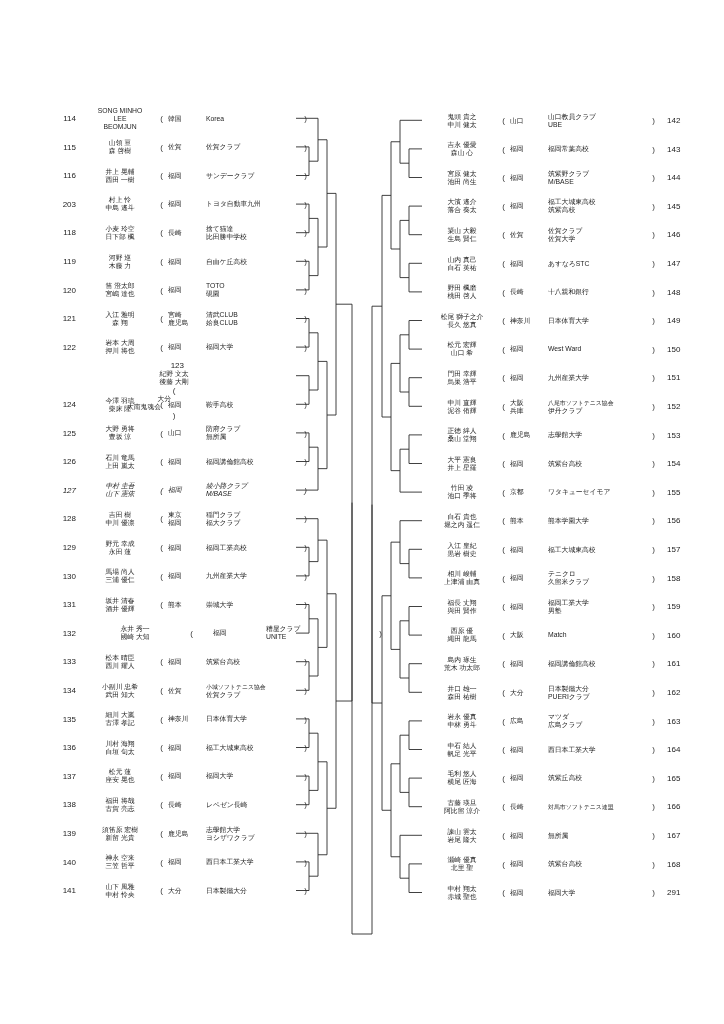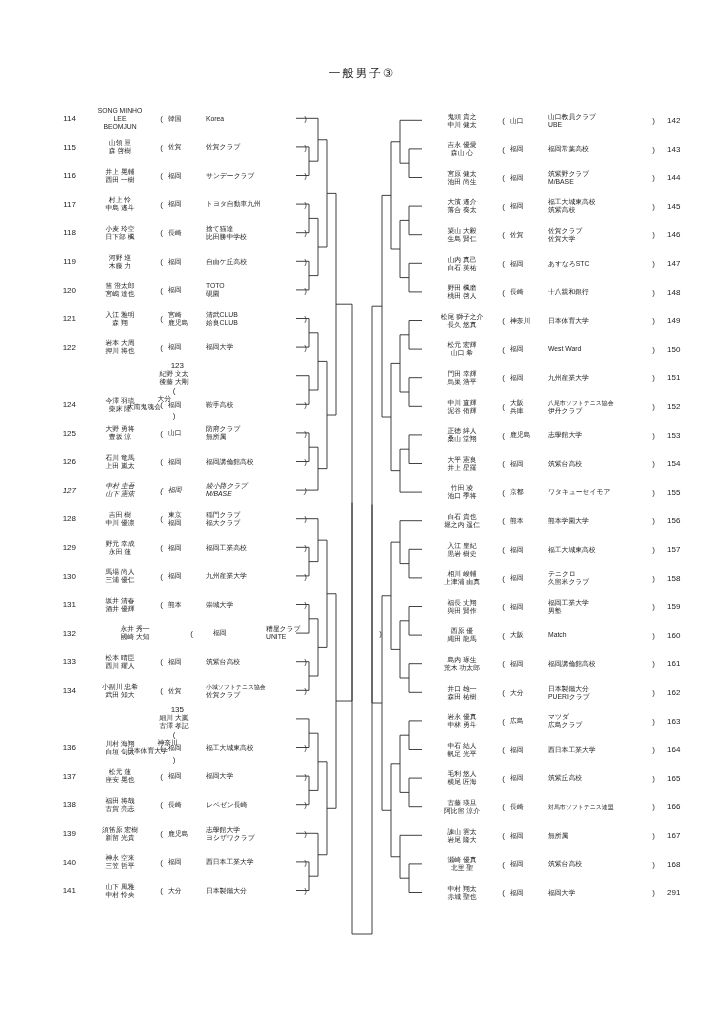--- a/index.html
+++ b/index.html
@@ -22,21 +22,20 @@
   .col-right .club{order:4;width:102px;flex:0 0 auto;}
   .col-right .paren.close{order:5;}
   .col-right .num{order:6;text-align:left;padding-right:0;padding-left:10px;}
   .col-left .club{width:96px;flex:0 0 auto;}
   svg.bracket{position:absolute;left:0;top:0;pointer-events:none;}
 </style>
 </head>
 <body>
 
 <div class="page">
-  <div class="title">一般男子③</div>
   <div class="col col-left" id="col-left">
       <div class="entry" style="left: 50px; top: 104px;">
     <div class="num">114</div>
     <div class="names">SONG MINHO
 LEE
 BEOMJUN</div>
     <div class="paren open">(</div>
     <div class="pref">韓国</div>
     <div class="club">
           <div>Korea</div>
@@ -59,21 +58,21 @@
     <div class="names">井上 晃輔
 西田 一樹</div>
     <div class="paren open">(</div>
     <div class="pref">福岡</div>
     <div class="club">
           <div>サンデークラブ</div>
         </div>
     <div class="paren close">)</div>
   </div>
       <div class="entry" style="left: 50px; top: 189.8px;">
-    <div class="num">117</div>
+    <div class="num">203</div>
     <div class="names">村上 怜
 中島 遙斗</div>
     <div class="paren open">(</div>
     <div class="pref">福岡</div>
     <div class="club">
           <div>トヨタ自動車九州</div>
         </div>
     <div class="paren close">)</div>
   </div>
       <div class="entry" style="left: 50px; top: 218.4px;">
@@ -266,21 +265,21 @@
     <div class="names">小副川 忠希
 武田 知大</div>
     <div class="paren open">(</div>
     <div class="pref">佐賀</div>
     <div class="club">
           <div class="sm">小城ソフトテニス協会</div>
           <div>佐賀クラブ</div>
         </div>
     <div class="paren close">)</div>
   </div>
-      <div class="entry" style="left: 50px; top: 704.6px; flex-direction: column;">
+      <div class="entry" style="left: 50px; top: 704.6px;">
     <div class="num">135</div>
     <div class="names">細川 大嵐
 古澤 孝記</div>
     <div class="paren open">(</div>
     <div class="pref">神奈川</div>
     <div class="club">
           <div>日本体育大学</div>
         </div>
     <div class="paren close">)</div>
   </div>

